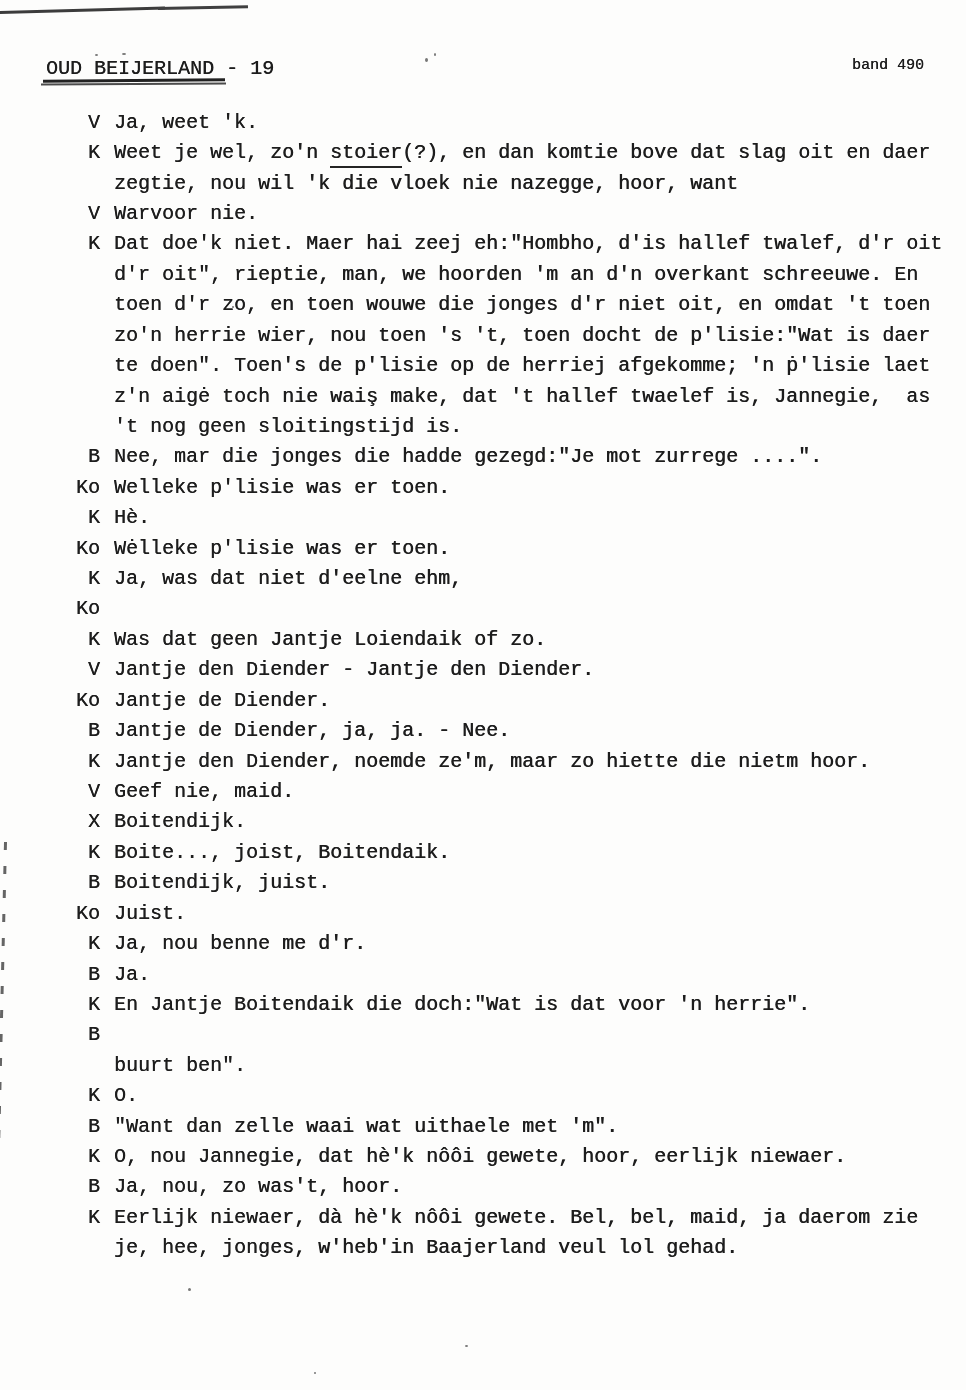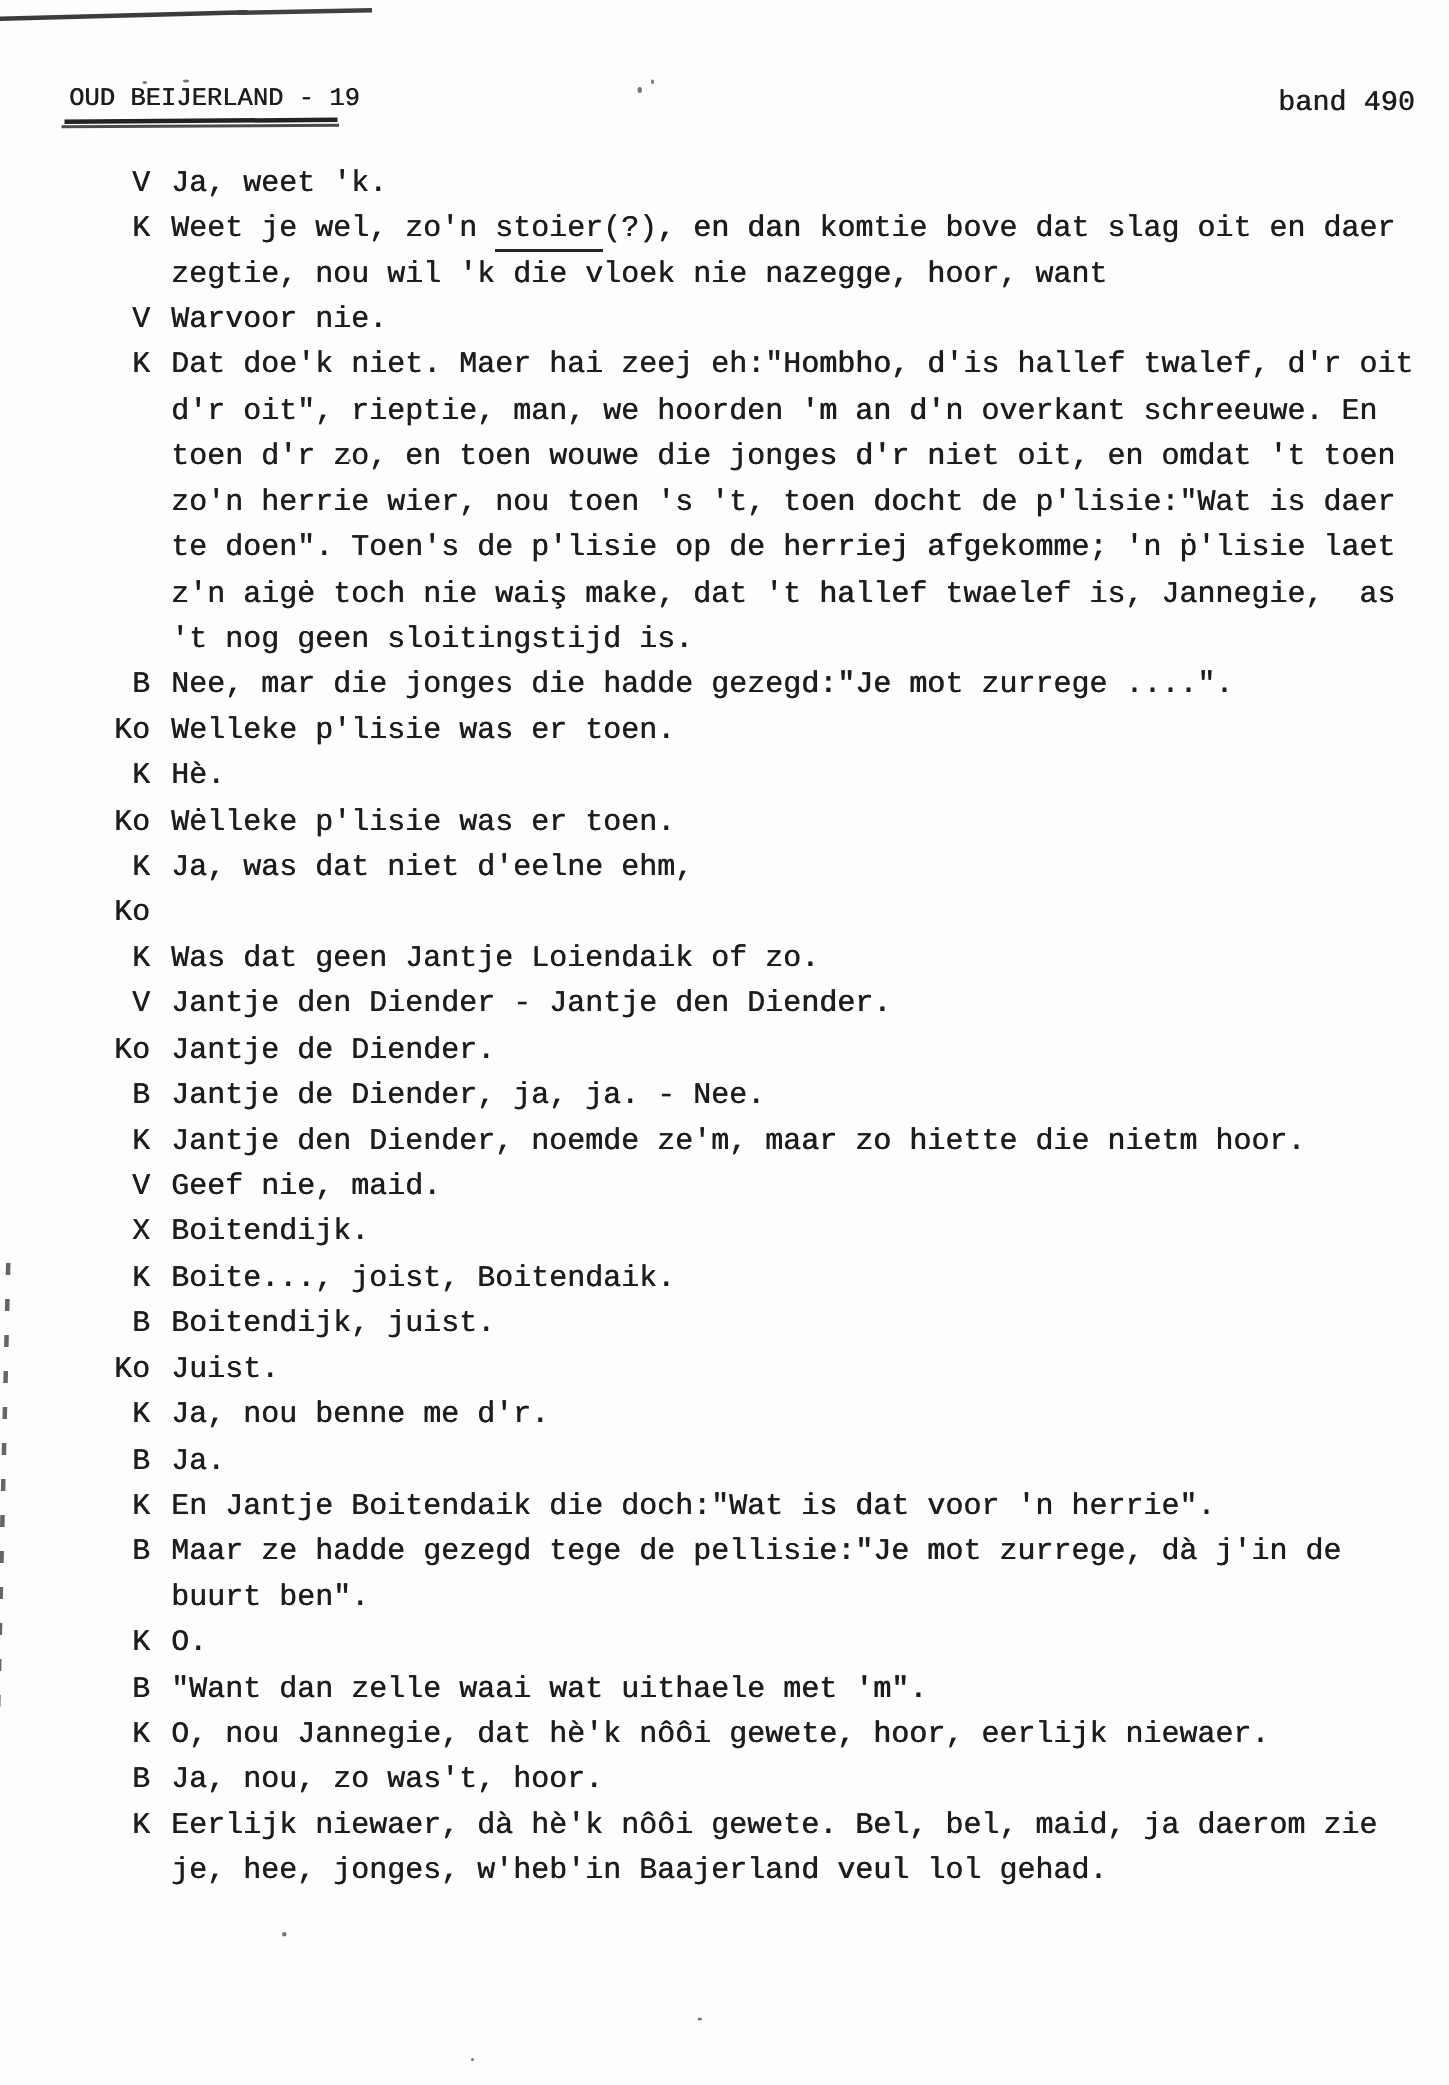--- a/index.html
+++ b/index.html
@@ -8,22 +8,22 @@
     width:966px;height:1390px;
     background:#fdfdfc;
     overflow:hidden;
     font-family:"Liberation Mono","DejaVu Sans Mono",monospace;
     color:#1d1d1d;
   }
   
   .ink{ text-shadow:0.35px 0.15px 0 currentColor; }
 
   
-  .title{position:absolute;left:46px;top:57px;font-size:17px;white-space:pre;}
-  .band{position:absolute;left:852px;top:57px;font-size:19px;white-space:pre;}
+  .title{position:absolute;left:46px;top:57px;font-size:20px;white-space:pre;}
+  .band{position:absolute;left:852px;top:57px;font-size:15px;white-space:pre;}
   .title-underline-1{position:absolute;left:43px;top:79px;width:182px;height:2.5px;background:#222;transform:rotate(-0.4deg);}
   .title-underline-2{position:absolute;left:41px;top:83px;width:185px;height:2px;background:#2b2b2b;opacity:.85;transform:rotate(-0.3deg);}
 
   
   .artifact-line-1{position:absolute;left:-3px;top:11px;width:168px;height:3px;background:#3c3c3c;transform:rotate(-1.5deg);transform-origin:left center;}
   .artifact-line-2{position:absolute;left:158px;top:7px;width:90px;height:3px;background:#404040;transform:rotate(-1.1deg);transform-origin:left center;}
   .artifact-margin{
     position:absolute;left:4px;top:842px;width:2.5px;height:552px;
     background:repeating-linear-gradient(to bottom,#4a4a4a 0 8px,transparent 8px 24px);
     transform:rotate(1.3deg);transform-origin:top left;opacity:.85;
@@ -175,21 +175,20 @@
       <div class="line">
         <span class="spk">B</span>
         <span class="txt"><span>Ja.</span></span>
       </div>
       <div class="line">
         <span class="spk">K</span>
         <span class="txt"><span>En Jantje Boitendaik die doch:"Wat is dat voor 'n herrie".</span></span>
       </div>
       <div class="line">
         <span class="spk">B</span>
-        <span class="txt"><span>Maar ze hadde gezegd tege de pellisie:"Je mot zurrege, dà j'in de</span></span>
       </div>
       <div class="line">
         <span class="spk"></span>
         <span class="txt"><span>buurt ben".</span></span>
       </div>
       <div class="line">
         <span class="spk">K</span>
         <span class="txt"><span>O.</span></span>
       </div>
       <div class="line">

